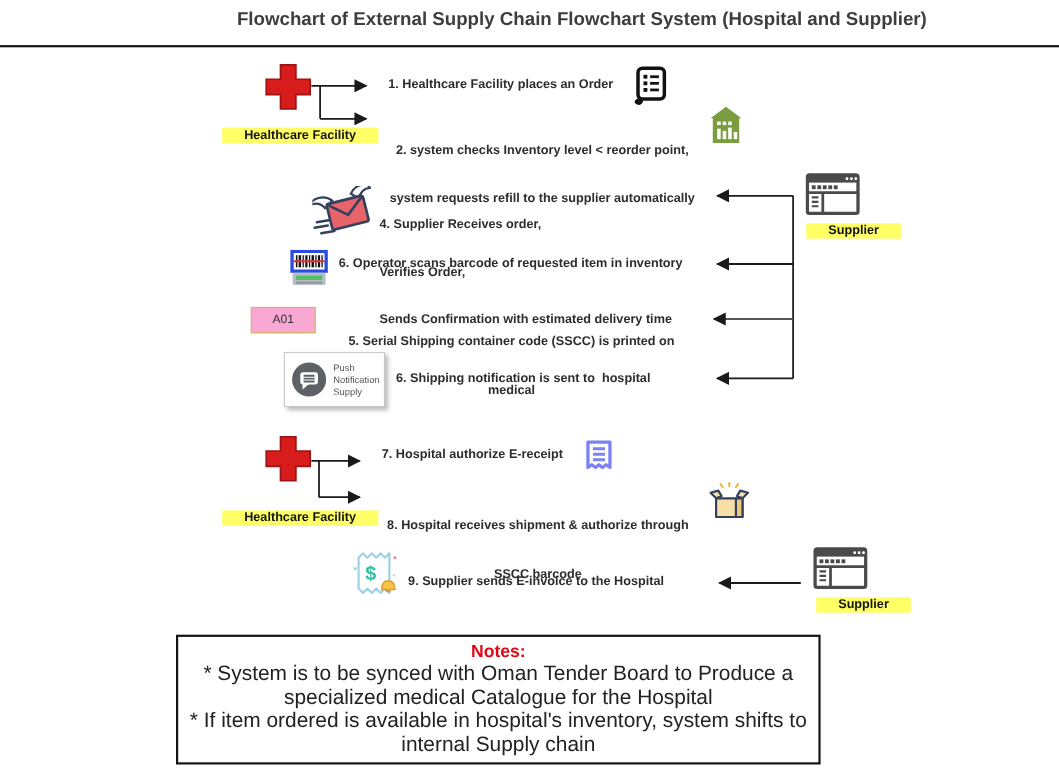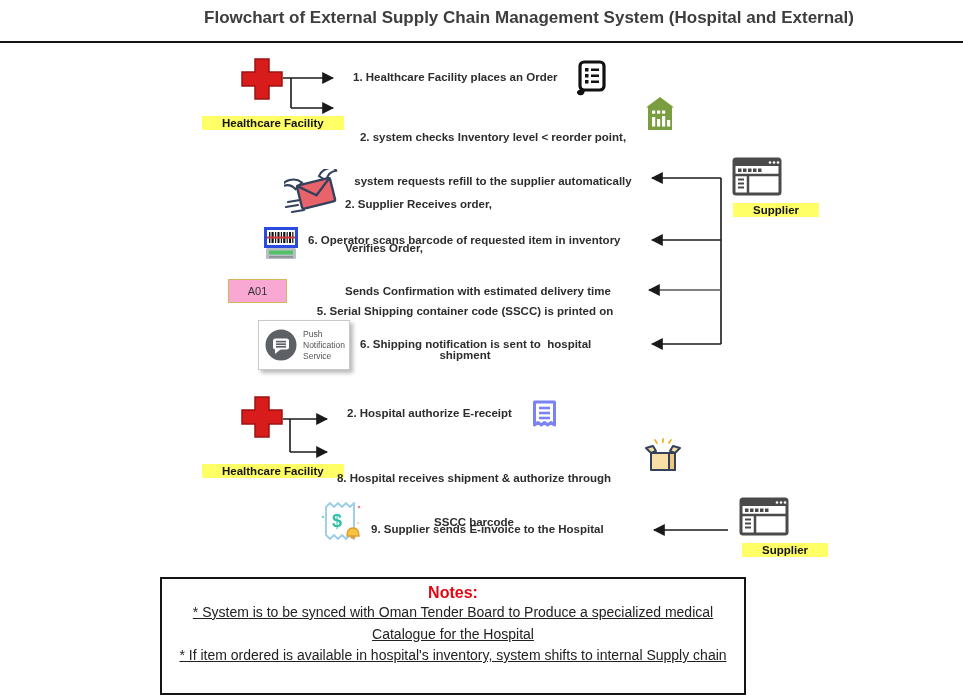--- a/index.html
+++ b/index.html
@@ -17,30 +17,30 @@
   .a01-box{position:absolute;left:228px;top:279px;width:57px;height:22px;
            background:#f9a8d4;border:1.5px solid #d6b656;display:flex;
            align-items:center;justify-content:center;font-size:11px;color:#333;}
   .push-box{position:absolute;left:258px;top:320px;width:92px;height:50px;background:#fff;
             border:1px solid #c9c9c9;box-shadow:3px 3px 4px rgba(0,0,0,0.28);
             display:flex;align-items:center;gap:5px;padding-left:5px;box-sizing:border-box;}
   .push-text{font-size:8.5px;color:#555;line-height:11px;}
   .notes-box{position:absolute;left:160px;top:577px;width:586px;height:118px;
              border:2px solid #141414;box-sizing:border-box;text-align:center;}
   .notes-title{margin-top:5px;font-size:16px;font-weight:bold;color:#e30613;}
-  .notes-item{font-size:14px;color:#222;line-height:21.5px;margin:0 6px;text-decoration:underline;}
+  .notes-item{font-size:19px;color:#222;line-height:21.5px;margin:0 6px;}
   svg{display:block;}
   .overlay{position:absolute;top:0;left:0;pointer-events:none;}
 </style>
 </head>
 <body>
 
 <div id="canvas">
 
-  <div class="title">Flowchart of External Supply Chain Management System (Hospital and External)</div>
+  <div class="title">Flowchart of External Supply Chain Flowchart System (Hospital and Supplier)</div>
   <div class="rule"></div>
 
   <svg class="overlay" width="963" height="699">
     <defs>
       <marker id="arr" viewBox="0 0 10 10" refX="9" refY="5" markerWidth="7.5" markerHeight="7.5" orient="auto-start-reverse">
         <path d="M0,0 L10,5 L0,10 Z" fill="#1a1a1a"></path>
       </marker>
     </defs>
     <g stroke="#1a1a1a" stroke-width="1.6" fill="none">
       <line x1="283" y1="78" x2="333" y2="78" marker-end="url(#arr)"></line>
@@ -133,21 +133,21 @@
       </g>
       <g transform="rotate(-14 34 28)">
         <path d="M22 10 C16 2 4 4 2 9 C8 8 12 11 14 15 Z" fill="#fff" stroke="#33415c" stroke-width="2"></path>
         <path d="M40 8 C46 0 58 2 58 7 C52 6 48 10 46 14 Z" fill="#fff" stroke="#33415c" stroke-width="2"></path>
         <rect x="16" y="12" width="34" height="24" rx="2" fill="#e8636a" stroke="#33415c" stroke-width="2.4"></rect>
         <path d="M16 12 L33 26 L50 12" fill="none" stroke="#33415c" stroke-width="2.4"></path>
       </g>
     </svg>
   </div>
   <div class="step" style="left:345px;top:168px;">
-    <div>2. Supplier Receives order,</div>
+    <div>4. Supplier Receives order,</div>
     <div>Verifies Order,</div>
     <div>Sends Confirmation with estimated delivery time</div>
   </div>
 
   <div class="abs" style="left:262px;top:227px;">
     <svg width="38" height="34" viewBox="0 0 38 34">
       <rect x="2" y="0" width="34" height="21" fill="#2b4be0"></rect>
       <rect x="5" y="3" width="28" height="15" fill="#fff"></rect>
       <g fill="#111">
         <rect x="7" y="5" width="1.4" height="11"></rect>
@@ -166,64 +166,64 @@
       <rect x="7" y="29" width="24" height="1.8" fill="#8d9298"></rect>
     </svg>
   </div>
   <div class="step" style="left:308px;top:233px;">6. Operator scans barcode of requested item in inventory</div>
 
   <div class="a01-box">
     <span>A01</span>
   </div>
   <div class="step centered" style="left:299px;top:275px;width:332px;">
     <div>5. Serial Shipping container code (SSCC) is printed on</div>
-    <div>shipment</div>
+    <div>medical</div>
   </div>
 
   <div class="push-box">
     <span>
       <svg width="34" height="34" viewBox="0 0 34 34">
         <circle cx="17" cy="17" r="15.5" fill="#5d6165"></circle>
         <rect x="9" y="10.5" width="16" height="11" rx="2.5" fill="#fff"></rect>
         <polygon points="11,20 11,26 17,21" fill="#fff"></polygon>
         <g stroke="#5d6165" stroke-width="1.7">
           <line x1="12" y1="13.6" x2="22" y2="13.6"></line>
             <line x1="12" y1="16.2" x2="22" y2="16.2"></line>
             <line x1="12" y1="18.8" x2="22" y2="18.8"></line>
         </g>
       </svg>
     </span>
     <span class="push-text">
       <div>Push</div>
       <div>Notification</div>
-      <div>Service</div>
+      <div>Supply</div>
     </span>
   </div>
   <div class="step" style="left:360px;top:337px;">6. Shipping notification is sent to  hospital</div>
 
   <div class="abs" style="left:240px;top:395px;">
     <svg width="44" height="44" viewBox="0 0 44 44">
       <path d="M15 2 h14 v13 h13 v14 h-13 v13 h-14 v-13 H2 V15 h13 Z" fill="#d81b1b" stroke="#9e1313" stroke-width="1.5"></path>
     </svg>
   </div>
   <div class="actor-label" style="left:202px;top:464px;">Healthcare Facility</div>
 
-  <div class="step" style="left:347px;top:406px;">2. Hospital authorize E-receipt</div>
+  <div class="step" style="left:347px;top:406px;">7. Hospital authorize E-receipt</div>
   <div class="abs" style="left:531px;top:400px;">
     <svg width="27" height="31" viewBox="0 0 27 31">
       <path d="M3.5 2 H23.5 V25 L20 22.5 L16.6 25 L13.5 22.5 L10.4 25 L7 22.5 L3.5 25 Z" fill="#fff" stroke="#7b82f5" stroke-width="3" stroke-linejoin="round"></path>
       <g stroke="#7b82f5" stroke-width="2.6">
         <line x1="8" y1="8" x2="19" y2="8"></line>
           <line x1="8" y1="13" x2="19" y2="13"></line>
           <line x1="8" y1="18" x2="19" y2="18"></line>
       </g>
     </svg>
   </div>
 
-  <div class="step centered" style="left:323px;top:442px;width:302px;">
+  <div class="step centered" style="left:338px;top:442px;width:302px;">
     <div>8. Hospital receives shipment &amp; authorize through</div>
     <div>SSCC barcode</div>
   </div>
   <div class="abs" style="left:644px;top:438px;">
     <svg width="38" height="36" viewBox="0 0 38 36">
       <g stroke="#f0b429" stroke-width="1.8" stroke-linecap="round">
         <line x1="13" y1="5" x2="11" y2="2"></line>
           <line x1="19" y1="4" x2="19" y2="1"></line>
           <line x1="25" y1="5" x2="27" y2="2"></line>
       </g>

